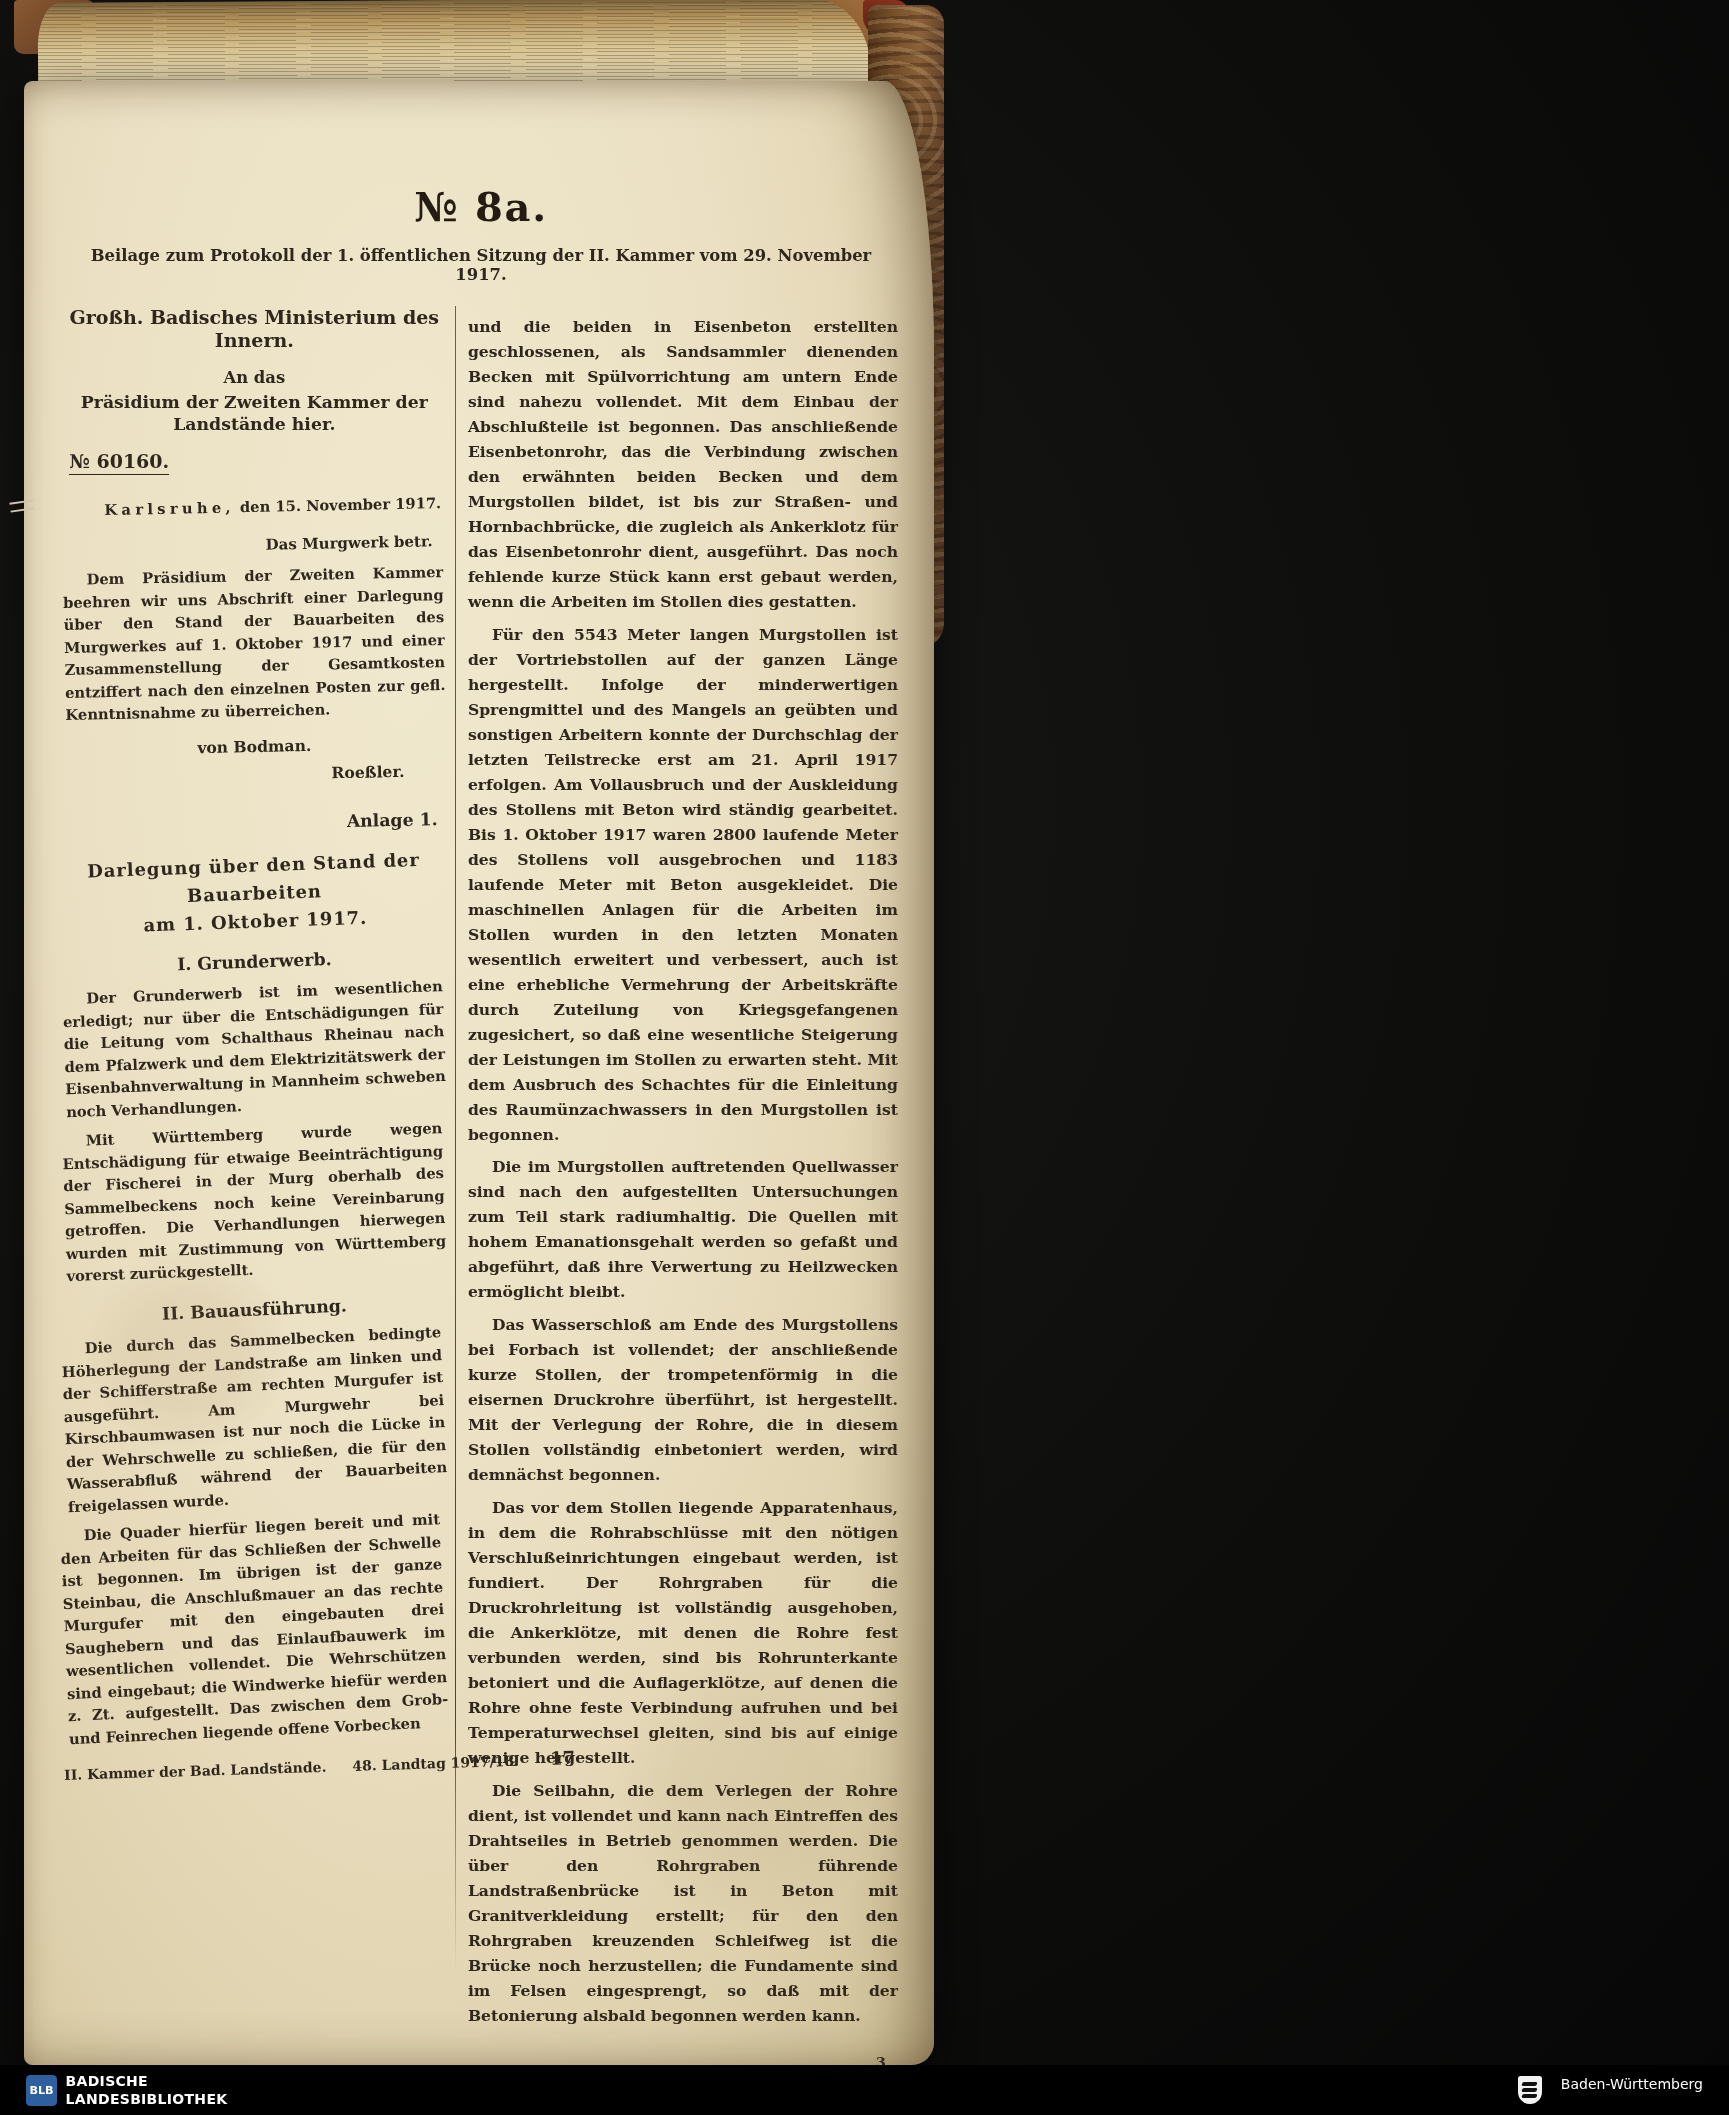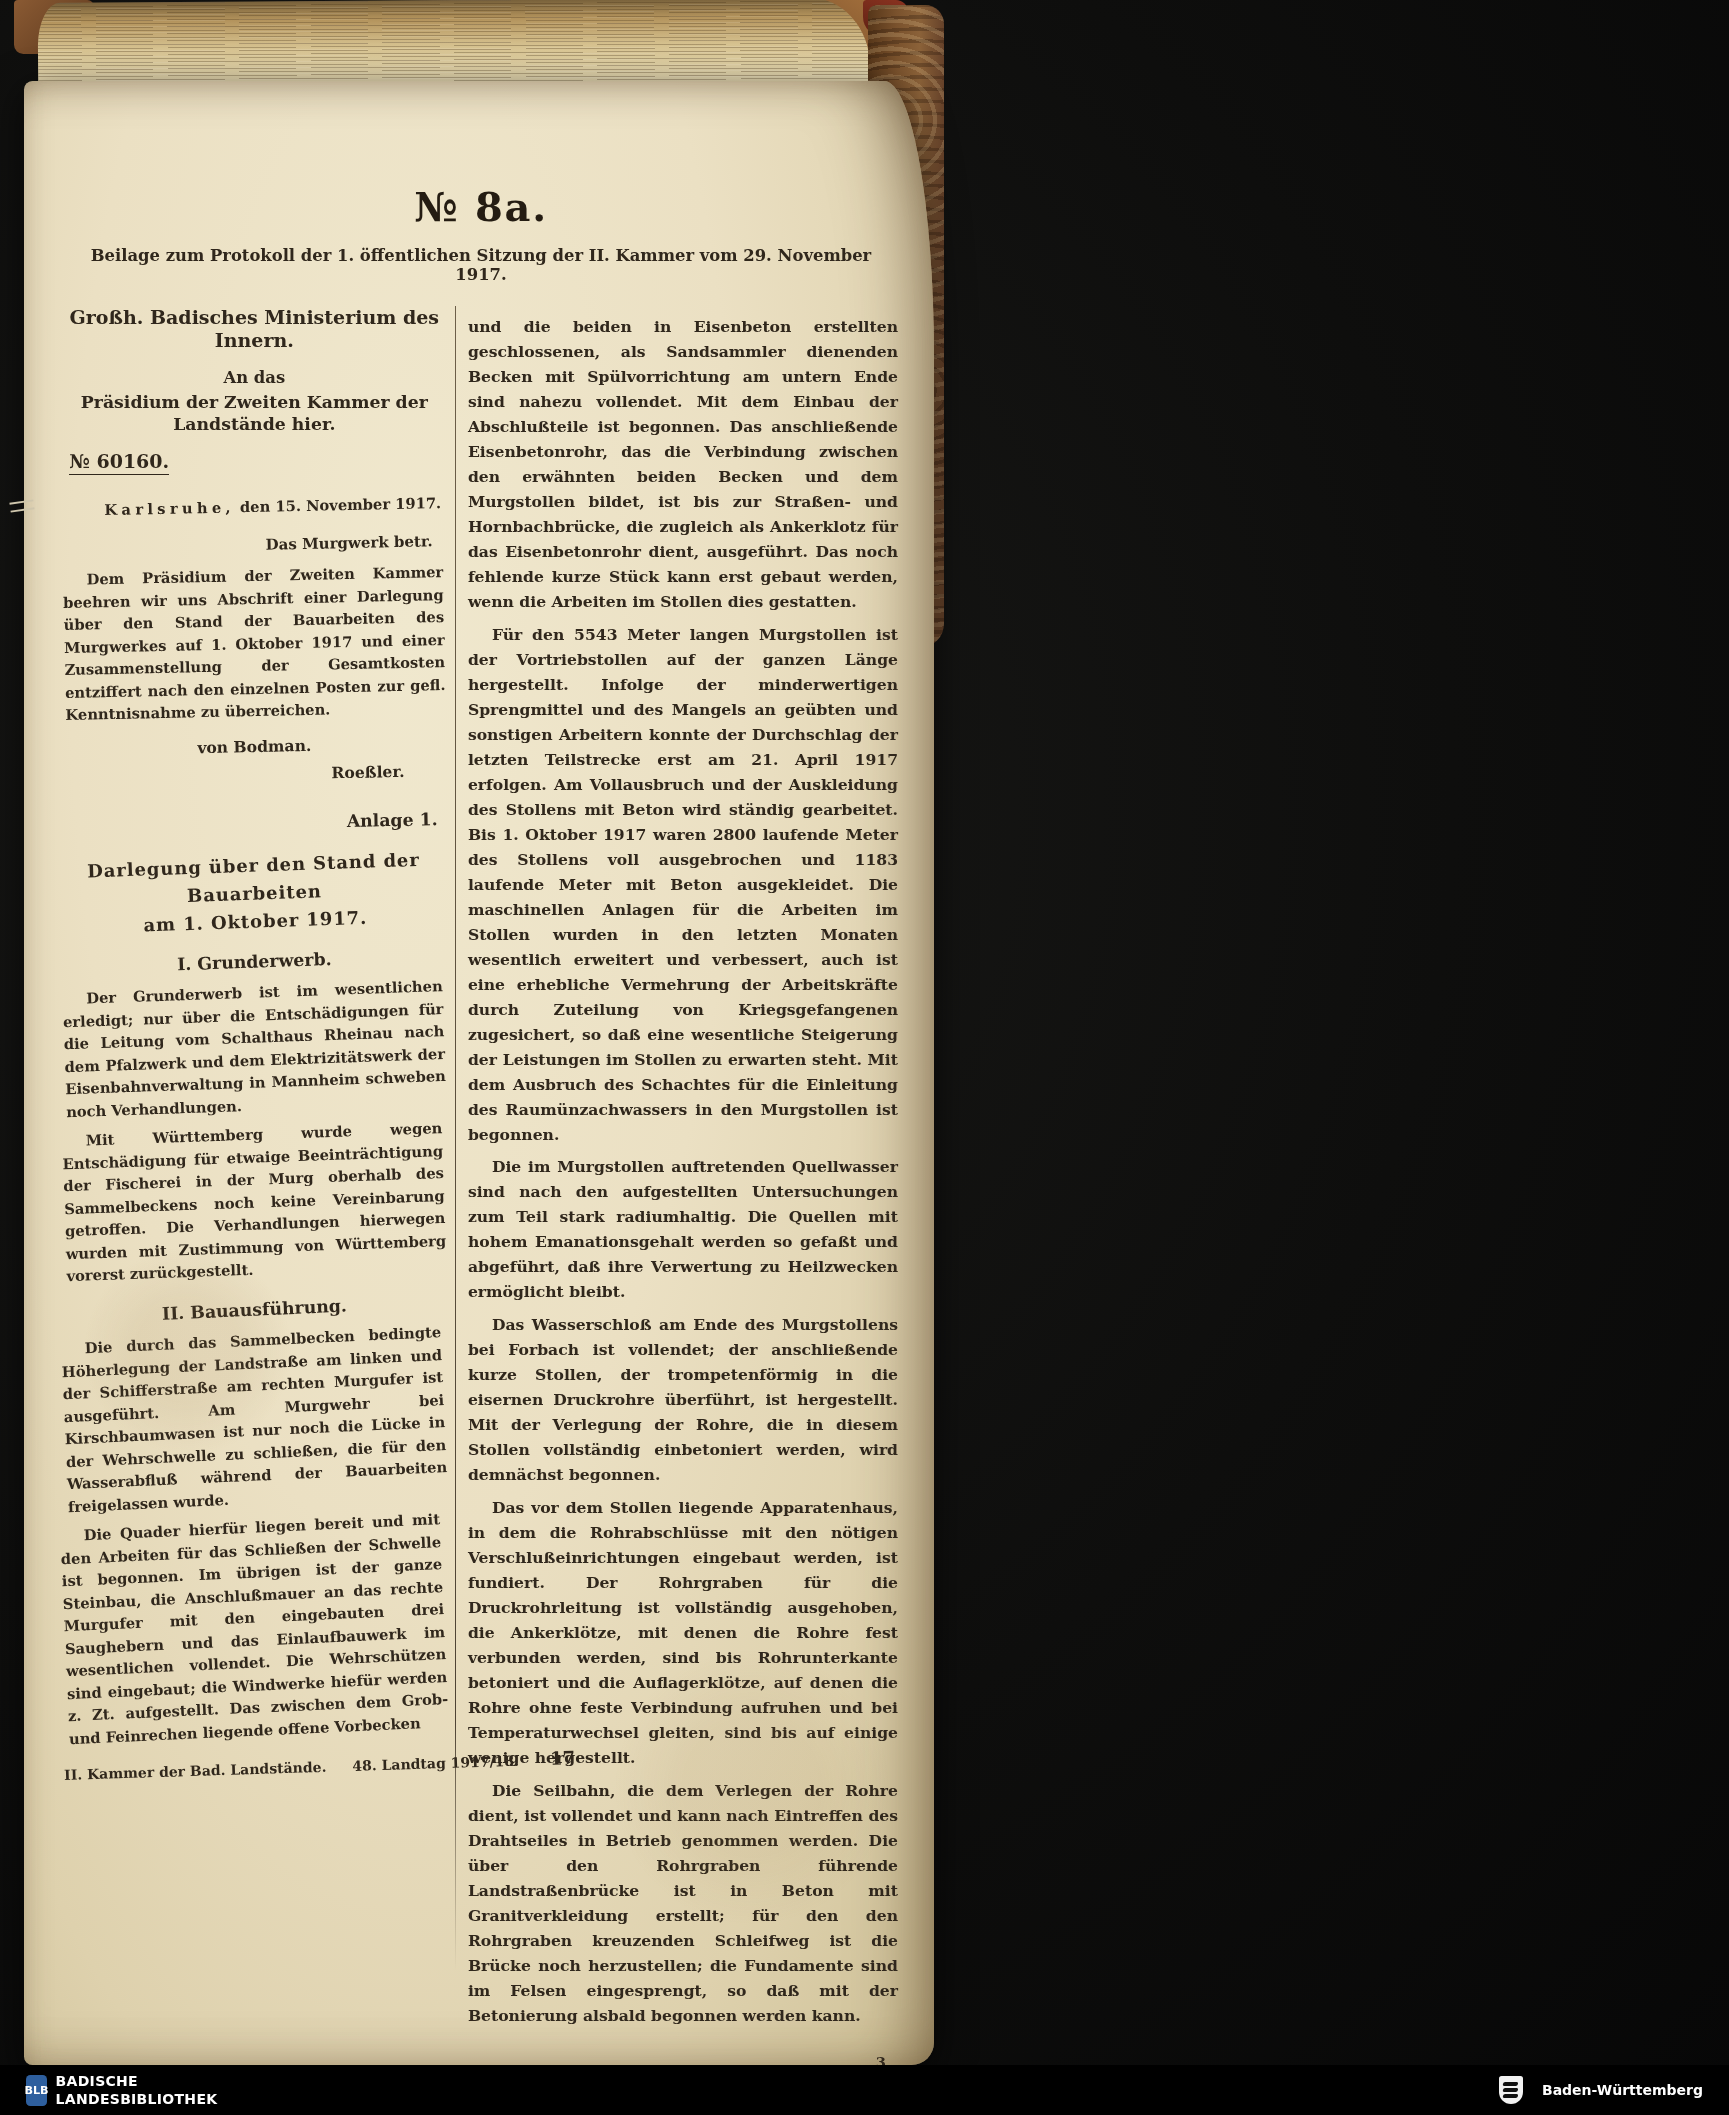--- a/index.html
+++ b/index.html
@@ -126,26 +126,26 @@
 
   
   .bottom-bar {
     position:absolute; left:0; bottom:0; width:1729px; height:50px; background:#000;
     display:flex; align-items:center; justify-content:space-between;
     padding:0 26px; z-index:5;
     font-family:"DejaVu Sans", sans-serif;
   }
   .bar-left { display:flex; align-items:center; gap:8.6px; }
   .blb-square {
-    width:21px; height:31px; background:#2e5f9e; color:#fff;
+    width:31px; height:31px; background:#2e5f9e; color:#fff;
     font-weight:bold; font-size:11.2px; border-radius:4.3px;
     display:flex; align-items:center; justify-content:center;
   }
   .blb-text { color:#fff; font-weight:bold; font-size:14px; line-height:1.3; letter-spacing:0.3px; }
-  .bar-right { display:flex; align-items:center; gap:19px; color:#fff; font-weight:bold; font-size:14px; }
+  .bar-right { display:flex; gap:19px; color:#fff; font-weight:normal; font-size:14px; }
   .bw-shield {
     width:24px; height:28px; background:#f2f2f2;
     border-radius:2.6px 2.6px 12px 12px;
     display:flex; flex-direction:column; justify-content:center; gap:2.6px; padding:3.5px 4.3px;
   }
   .bw-shield i { display:block; height:3.5px; background:#111; border-radius:1.7px; transform:skewX(-14deg); }
 </style>
 </head>
 <body>
 

